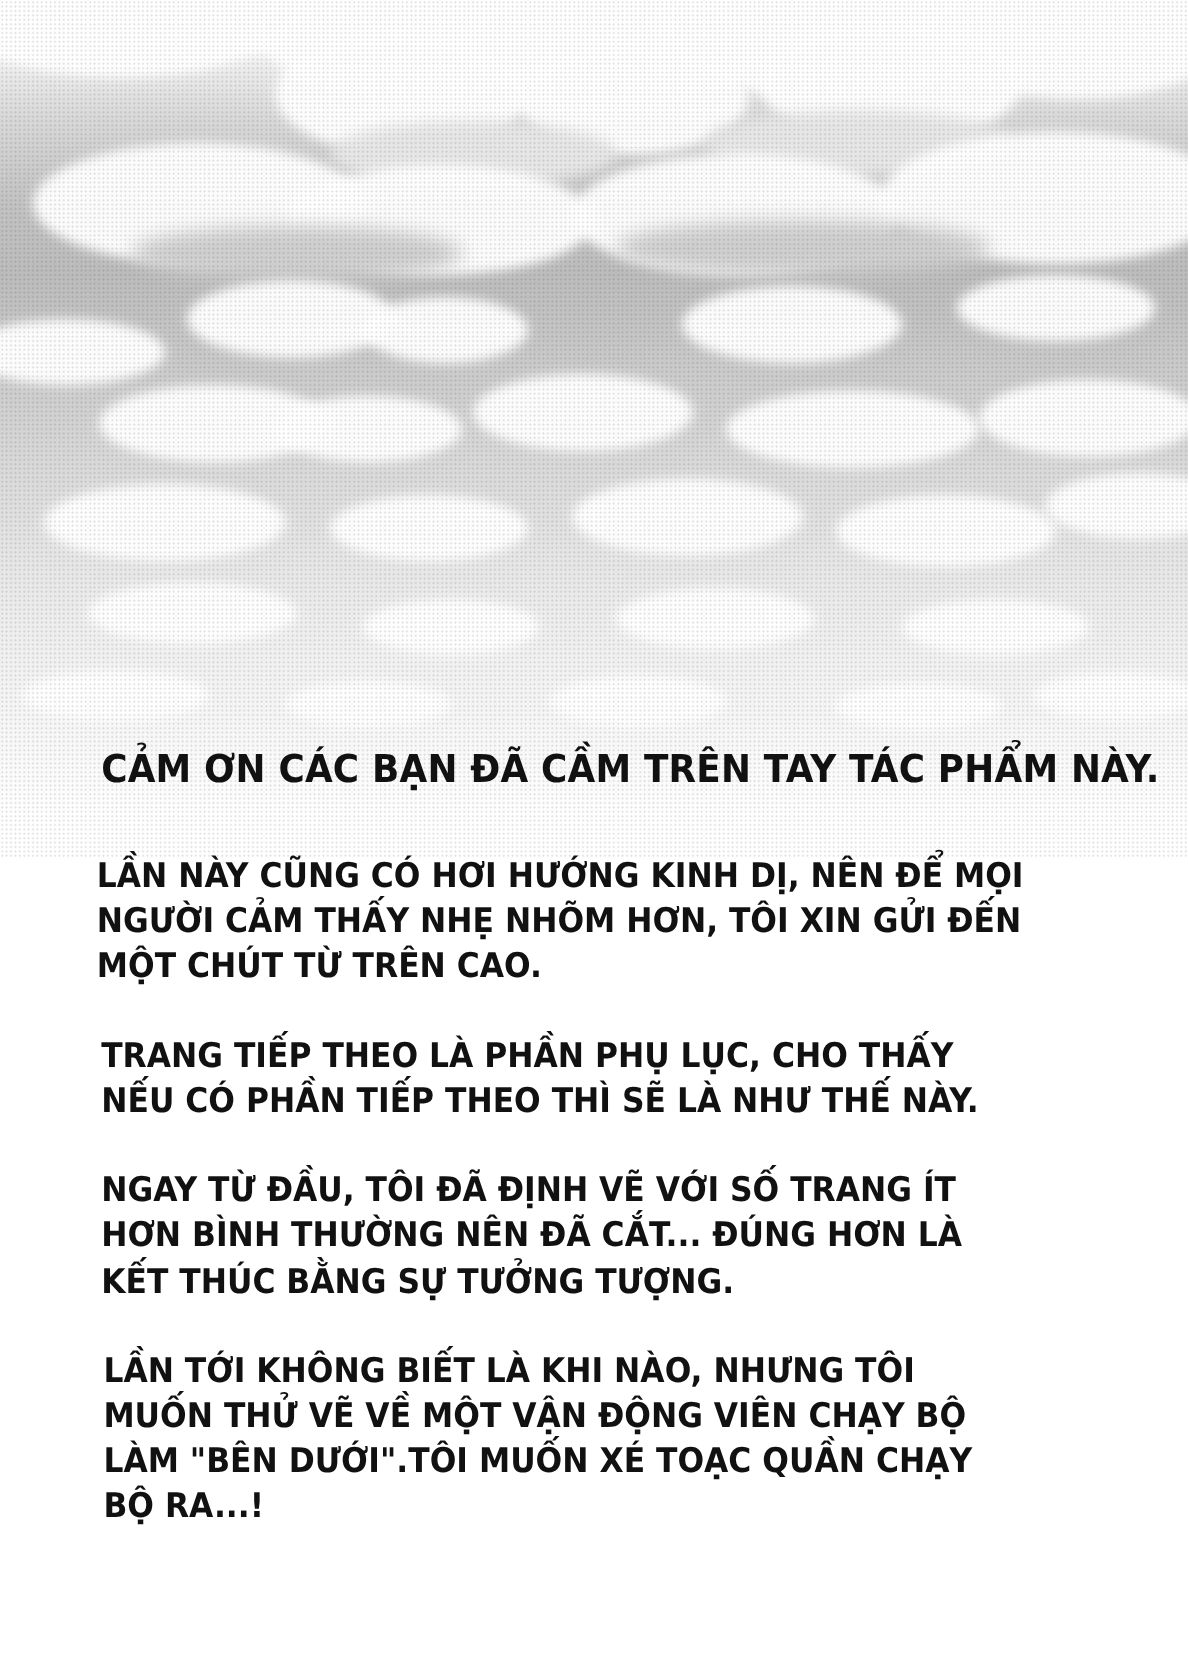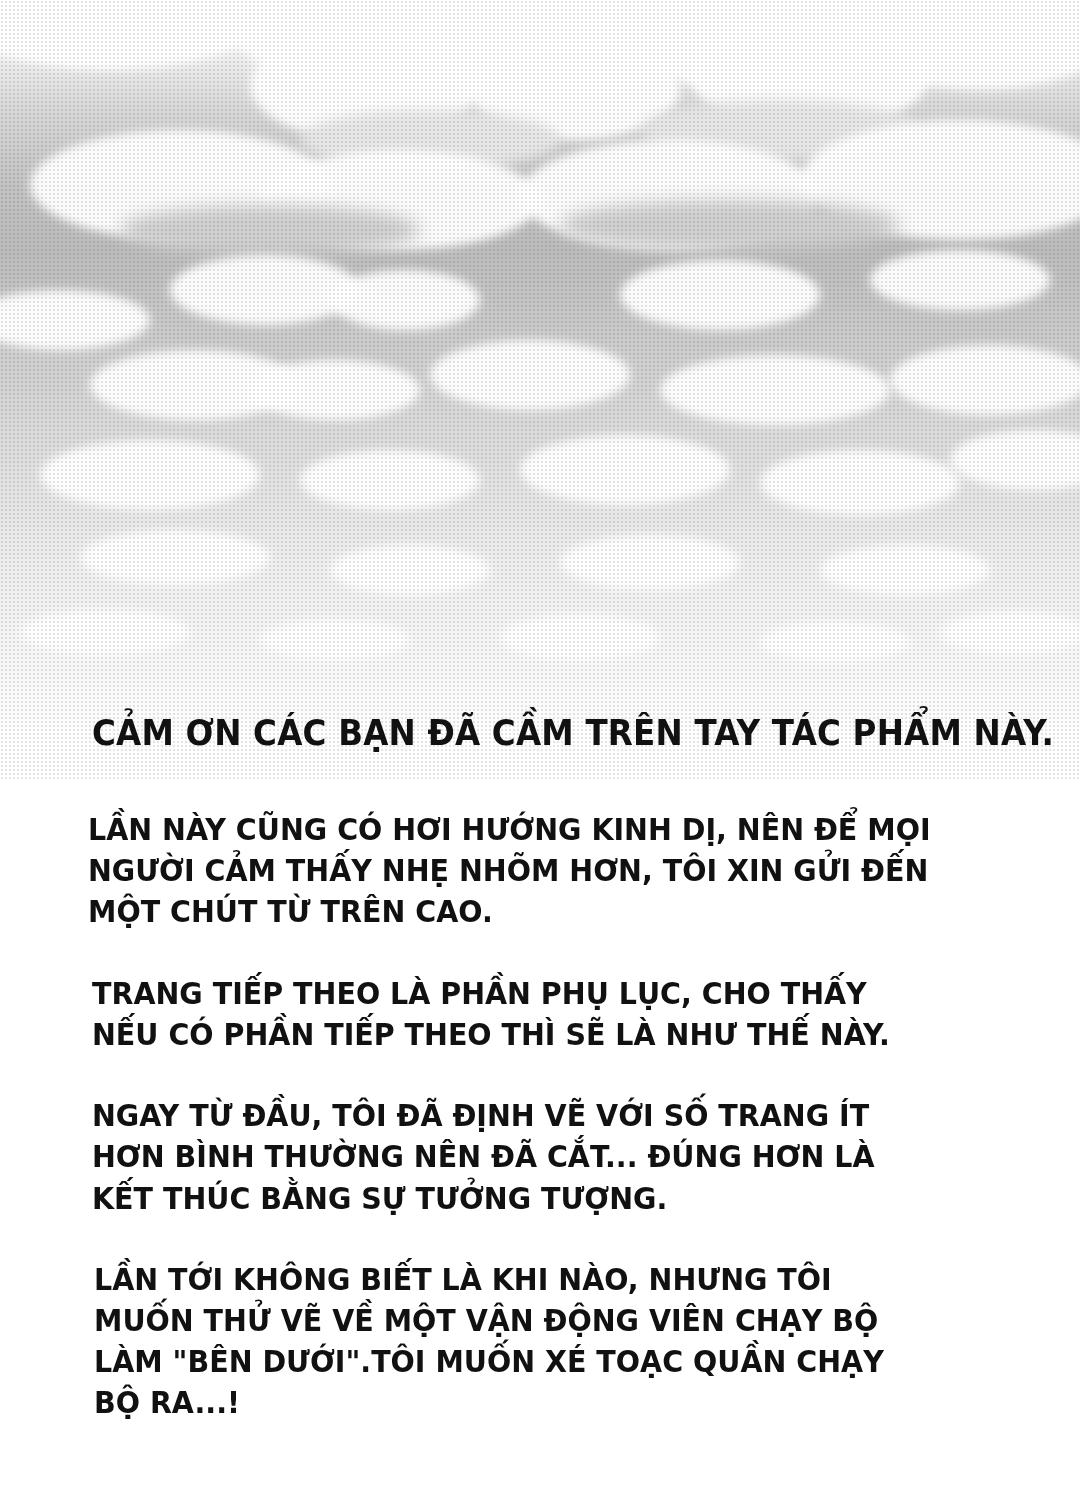--- a/index.html
+++ b/index.html
@@ -67,21 +67,20 @@
   }
 
   
   .text-area {
     position: absolute;
     left: 0;
     top: 680px;
     width: 1080px;
     padding: 0 70px 0 88px;
     box-sizing: border-box;
-    margin-top: 33px;
   }
   .headline {
     font-family: "DejaVu Sans", sans-serif;
     font-weight: bold;
     font-size: 35px;
     letter-spacing: 0.2px;
     color: #111111;
     transform: scaleX(0.93);
     transform-origin: left center;
     margin: 0 0 56px 4px;

